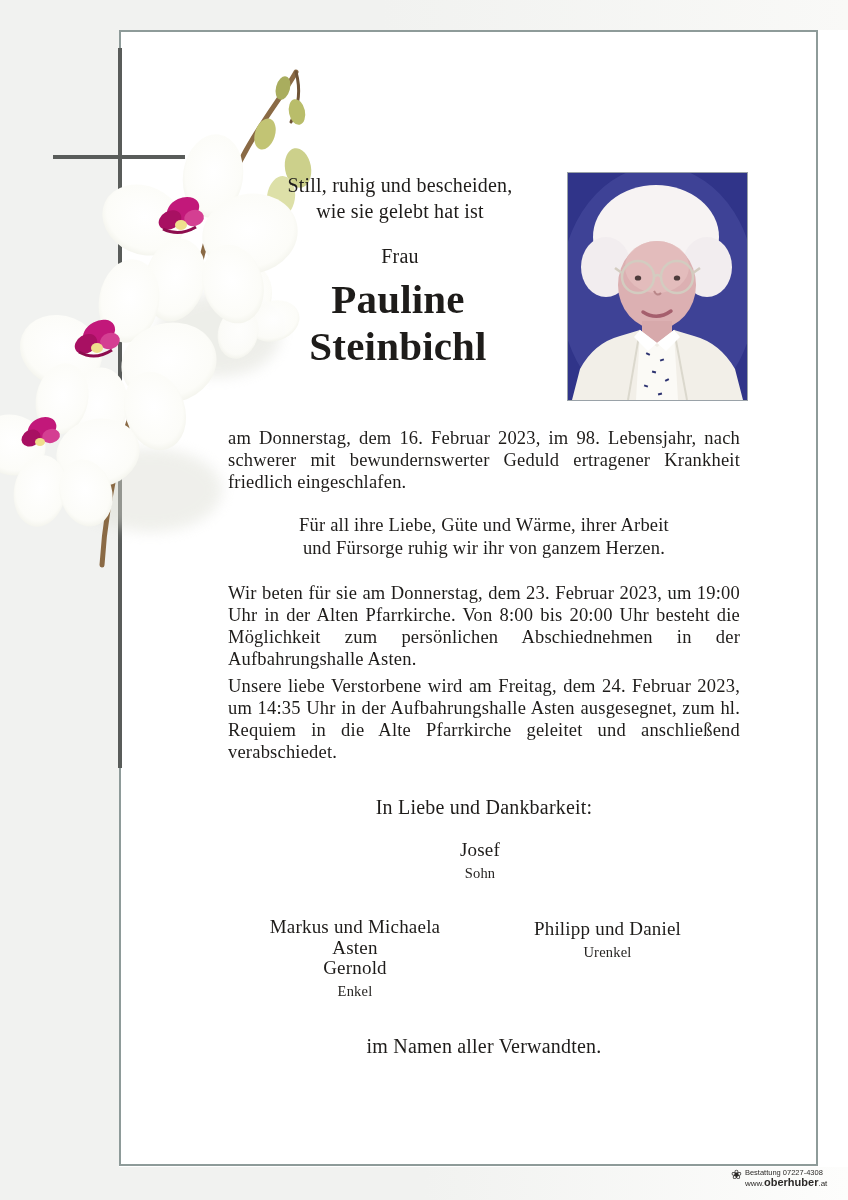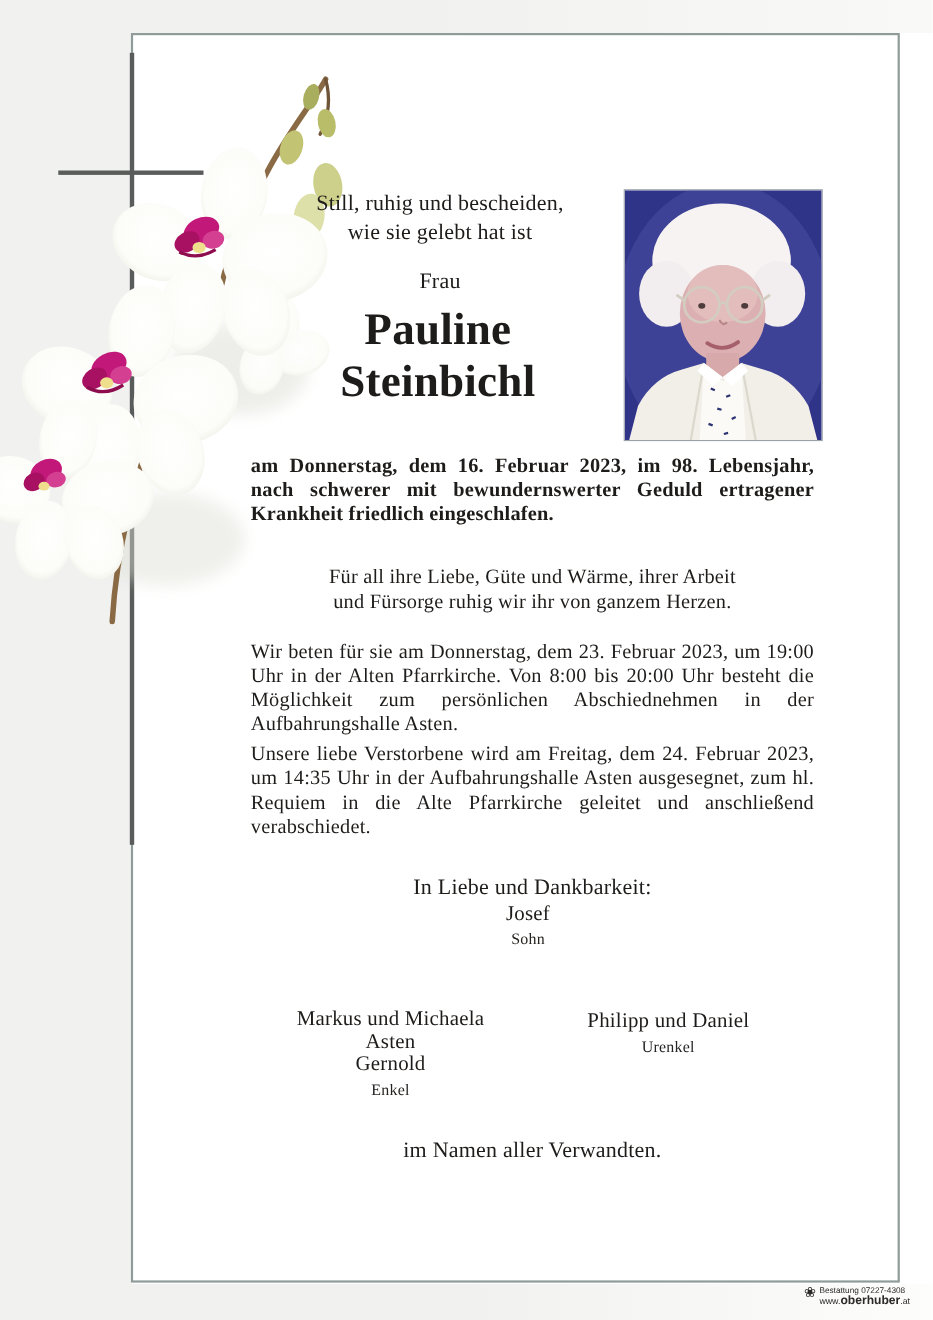--- a/index.html
+++ b/index.html
@@ -22,28 +22,28 @@
 
   .photo{position:absolute;left:567px;top:172px;width:179px;height:227px;border:1px solid #9aa2a8;box-sizing:content-box;}
   .photo svg{display:block;}
 
   .txt{position:absolute;letter-spacing:.2px;}
   .center{text-align:center;}
   .intro{left:228px;top:172px;width:344px;font-size:20px;line-height:26px;}
   .frau{left:228px;top:245px;width:344px;font-size:20px;}
   .name{left:178px;top:276px;width:440px;font-size:41px;line-height:47px;font-weight:bold;}
   .para{left:228px;width:512px;font-size:18.5px;line-height:22px;text-align:justify;}
-  .p1{top:413px;font-weight:bold;}
+  .p1{top:427px;}
   .tribute{left:228px;top:514px;width:512px;font-size:18.5px;line-height:23px;}
   .p2{top:582px;}
   .p3{top:675px;text-align-last:justify;}
   .mourn-head{left:228px;top:796px;width:512px;font-size:20px;}
   .grp-name{font-size:19px;line-height:20.5px;}
   .grp-rel{font-size:14.5px;line-height:18px;margin-top:3px;color:#262422;}
-  .grp-josef{left:330px;top:821px;width:300px;}
+  .grp-josef{left:330px;top:840px;width:300px;}
   .grp-enkel{left:255px;top:917px;width:200px;}
   .grp-urenkel{left:505px;top:919px;width:205px;}
   .closing{left:228px;top:1035px;width:512px;font-size:20px;}
 
   .logo{position:absolute;left:731px;top:1168px;display:flex;align-items:flex-start;gap:3px;color:#2c2a28;}
   .logo-icon{font-size:13px;line-height:14px;}
   .logo-lines{display:flex;flex-direction:column;font-family:"Liberation Sans",sans-serif;}
   .logo-line1{font-size:7.5px;line-height:9px;letter-spacing:0;}
   .logo-line2{font-size:8px;line-height:11px;letter-spacing:0;}
   .logo-bold{font-weight:bold;font-size:11px;}

